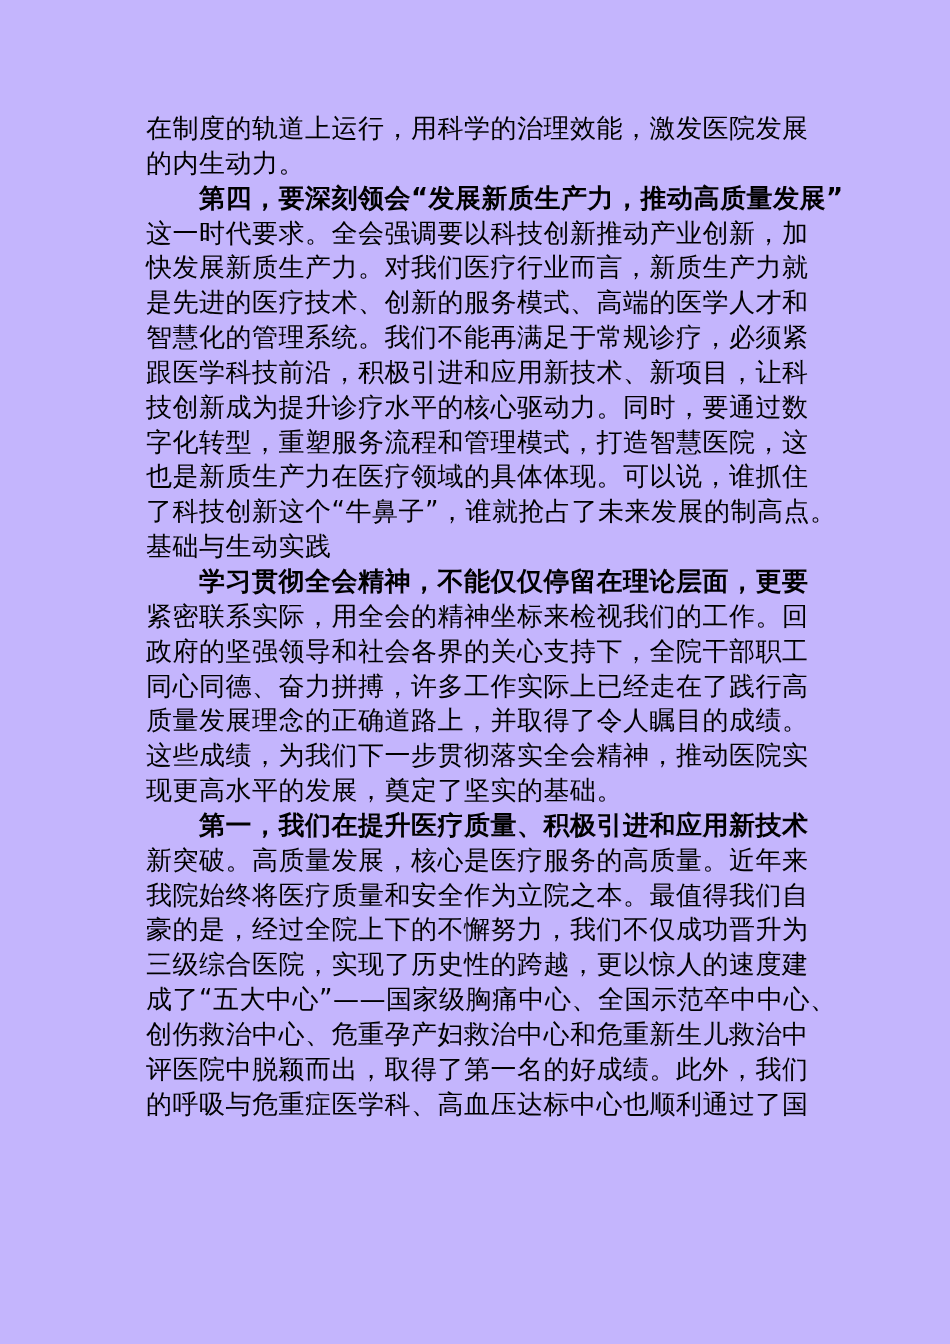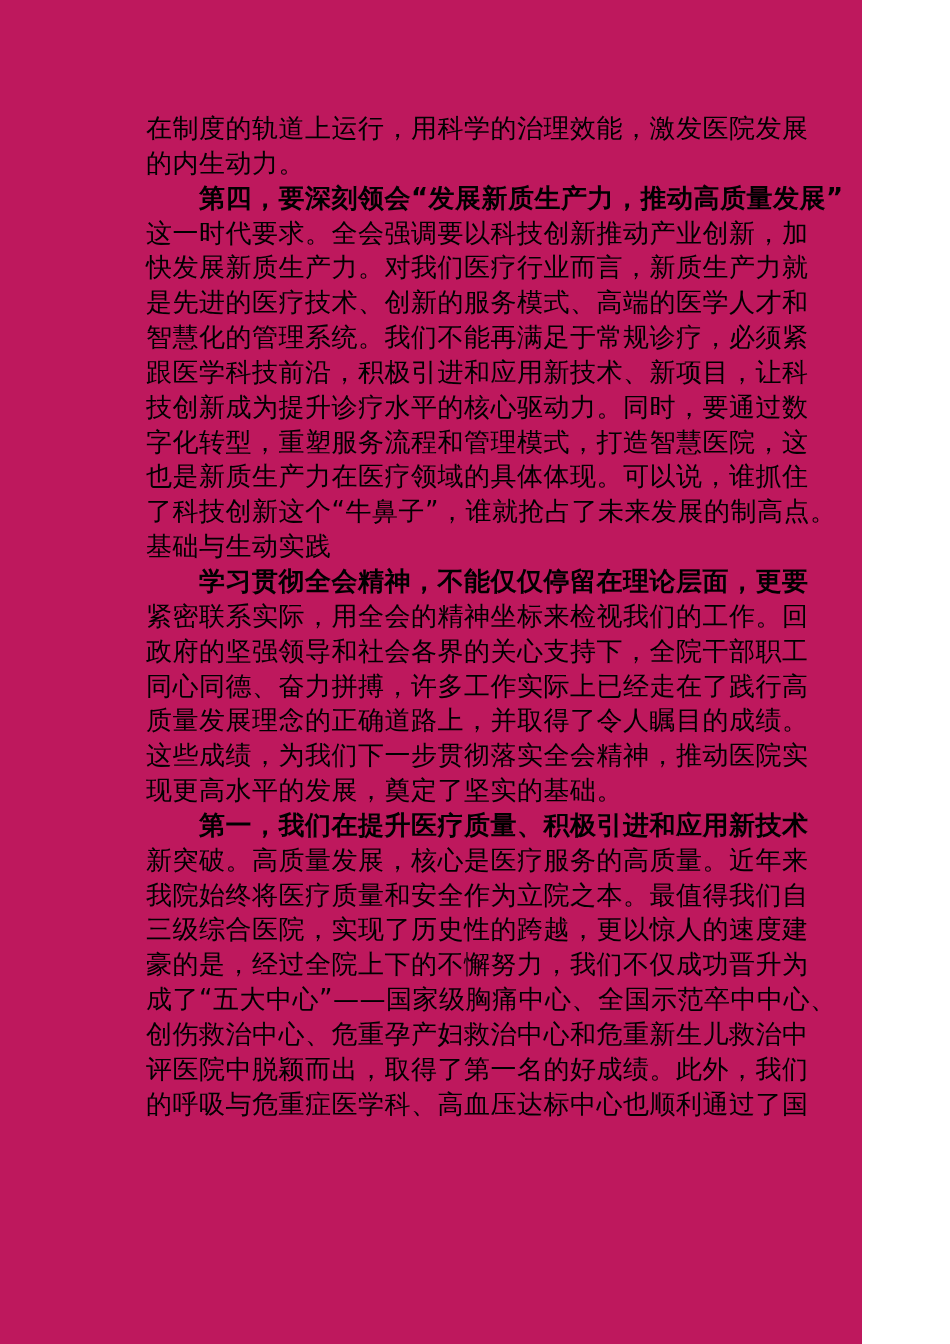--- a/index.html
+++ b/index.html
@@ -2,23 +2,23 @@
 <html><head>
 <meta charset="utf-8">
 <style>
   html, body {
     margin: 0;
     padding: 0;
     background: #ffffff;
   }
   .page {
     position: relative;
-    width: 862px;
+    width: 950px;
     height: 1344px;
-    background: #be185d;
+    background: #c4b5fd;
     overflow: hidden;
   }
   .textblock {
     position: absolute;
     left: 146px;
     top: 111px;
     width: 664px;
     font-family: "DejaVu Sans", sans-serif;
     font-size: 26px;
     line-height: 34.85px;
@@ -56,20 +56,20 @@
     <div class="line indent">学习贯彻全会精神，不能仅仅停留在理论层面，更要</div>
     <div class="line">紧密联系实际，用全会的精神坐标来检视我们的工作。回</div>
     <div class="line">政府的坚强领导和社会各界的关心支持下，全院干部职工</div>
     <div class="line">同心同德、奋力拼搏，许多工作实际上已经走在了践行高</div>
     <div class="line">质量发展理念的正确道路上，并取得了令人瞩目的成绩。</div>
     <div class="line">这些成绩，为我们下一步贯彻落实全会精神，推动医院实</div>
     <div class="line">现更高水平的发展，奠定了坚实的基础。</div>
     <div class="line indent">第一，我们在提升医疗质量、积极引进和应用新技术</div>
     <div class="line">新突破。高质量发展，核心是医疗服务的高质量。近年来</div>
     <div class="line">我院始终将医疗质量和安全作为立院之本。最值得我们自</div>
+    <div class="line">豪的是，经过全院上下的不懈努力，我们不仅成功晋升为</div>
     <div class="line">三级综合医院，实现了历史性的跨越，更以惊人的速度建</div>
-    <div class="line">豪的是，经过全院上下的不懈努力，我们不仅成功晋升为</div>
     <div class="line">成了“五大中心”——国家级胸痛中心、全国示范卒中中心、</div>
     <div class="line">创伤救治中心、危重孕产妇救治中心和危重新生儿救治中</div>
     <div class="line">评医院中脱颖而出，取得了第一名的好成绩。此外，我们</div>
     <div class="line">的呼吸与危重症医学科、高血压达标中心也顺利通过了国</div>
   </div>
 </div>
 
 </body></html>

